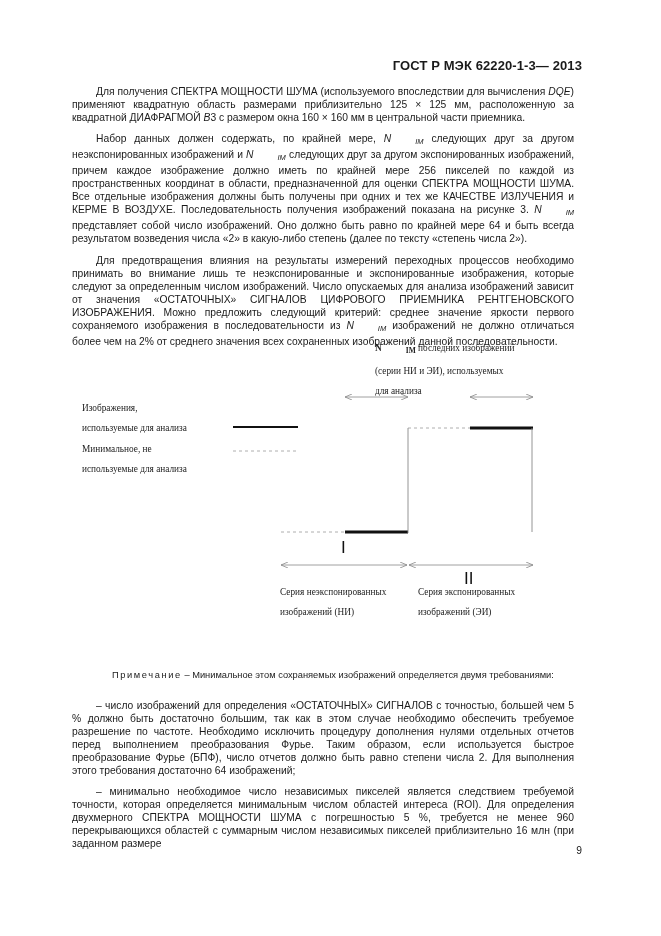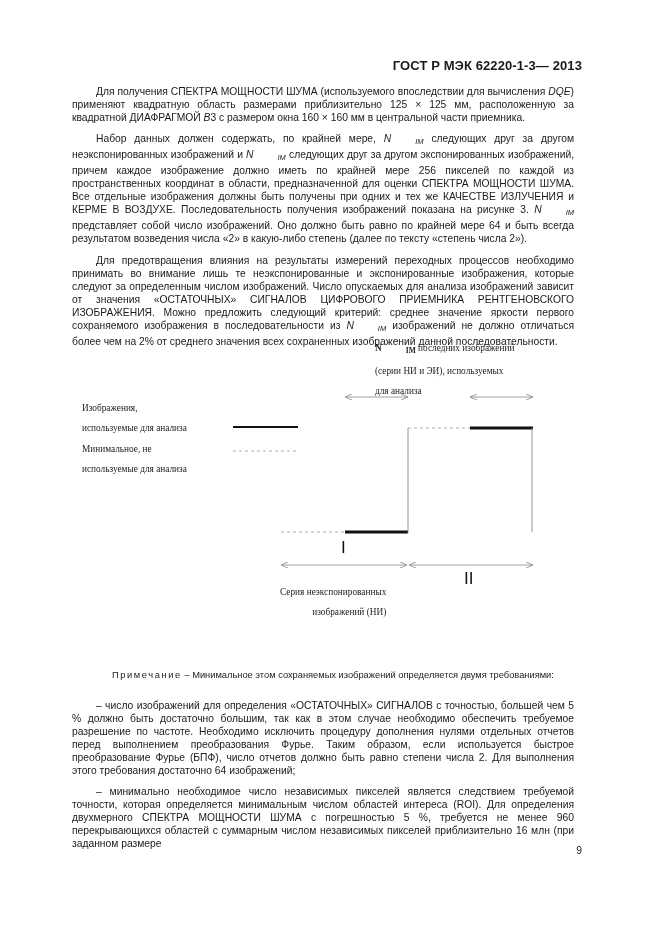--- a/index.html
+++ b/index.html
@@ -71,23 +71,27 @@
       <div>используемые для анализа</div>
     </div>
     <div class="dlabel" style="left:82px;top:109px;">
       <div>Минимальное, не</div>
       <div>используемые для анализа</div>
     </div>
 
     <div class="roman" style="left:341px;top:208px;">I</div>
     <div class="roman" style="left:464px;top:199px;margin-top:40px;">II</div>
 
-    <div class="dlabel" style="left:280px;top:252px;text-align:right;">
+    <div class="dlabel" style="left:280px;top:252px;">
       <div>Серия неэкспонированных</div>
       <div>изображений (НИ)</div>
+    </div>
+    <div class="dlabel" style="left:418px;top:252px;">
+      <div>Серия экспонированных</div>
+      <div>изображений (ЭИ)</div>
     </div>
   </div>
 
 
   <div class="note-head"><span class="spaced">Примечание</span><span> – Минимальное этом сохраняемых изображений определяется двумя требованиями:</span></div>
 
   <div class="body-text" style="top:691px;">
     <p class="indent">– число изображений для определения «ОСТАТОЧНЫХ» СИГНАЛОВ с точностью, большей чем 5 % должно быть достаточно большим, так как в этом случае необходимо обеспечить требуемое разрешение по частоте. Необходимо исключить процедуру дополнения нулями отдельных отчетов перед выполнением преобразования Фурье. Таким образом, если используется быстрое преобразование Фурье (БПФ), число отчетов должно быть равно степени числа 2. Для выполнения этого требования достаточно 64 изображений;</p>
     <p class="indent">– минимально необходимое число независимых пикселей является следствием требуемой точности, которая определяется минимальным числом областей интереса (ROI). Для определения двухмерного СПЕКТРА МОЩНОСТИ ШУМА с погрешностью 5 %, требуется не менее 960 перекрывающихся областей с суммарным числом независимых пикселей приблизительно 16 млн (при заданном размере</p>
   </div>

